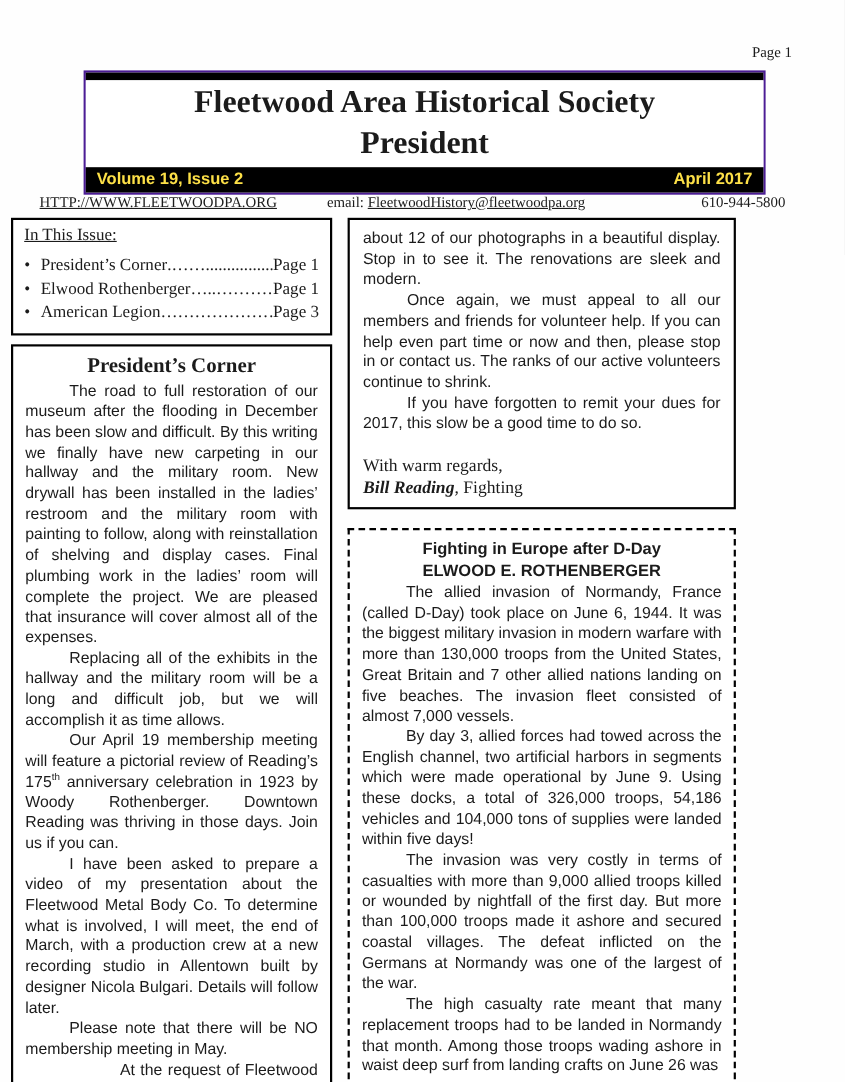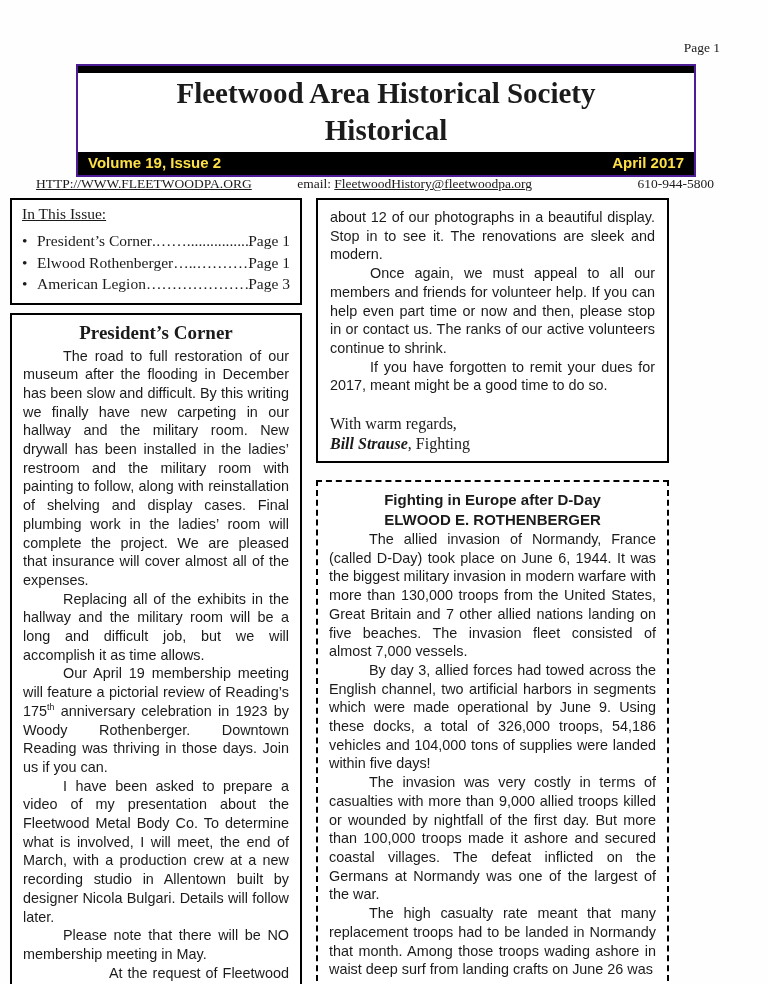--- a/index.html
+++ b/index.html
@@ -94,21 +94,21 @@
 <body>
 
 <div class="page">
 
   <div class="page-num">Page 1</div>
 
   <div class="masthead">
     <div class="masthead-topbar"></div>
     <div class="masthead-title">
       <div>Fleetwood Area Historical Society</div>
-      <div>Historical</div>
+      <div>President</div>
     </div>
     <div class="volume-bar">
       <span>Volume 19, Issue 2</span>
       <span>April 2017</span>
     </div>
   </div>
 
   <div class="contact-row">
     <a class="website">HTTP://WWW.FLEETWOODPA.ORG</a>
     <span class="email-wrap">
@@ -154,24 +154,24 @@
         <p class="body-p indent-lg">At the request of Fleetwood Bank, the Society has provided historic photographs for inclusion as décor in their renovation of the main bank in Fleetwood. A wall in the bank now features</p>
       </div>
 
     </div>
 
     <div class="col-right">
 
       <div class="content-box cont-box">
         <p class="body-p noindent">about 12 of our photographs in a beautiful display. Stop in to see it. The renovations are sleek and modern.</p>
         <p class="body-p">Once again, we must appeal to all our members and friends for volunteer help. If you can help even part time or now and then, please stop in or contact us. The ranks of our active volunteers continue to shrink.</p>
-        <p class="body-p">If you have forgotten to remit your dues for 2017, meant might be a good time to do so.</p>
+        <p class="body-p">If you have forgotten to remit your dues for 2017, this slow be a good time to do so.</p>
         <div class="closing">
           <div>With warm regards,</div>
-          <div><span class="closing-name">Bill Strause</span><span>, Fighting</span></div>
+          <div><span class="closing-name">Bill Reading</span><span>, Fighting</span></div>
         </div>
       </div>
 
       <div class="dashed-box">
         <div class="article-heading">
           <div>Fighting in Europe after D-Day</div>
           <div>ELWOOD E. ROTHENBERGER</div>
         </div>
         <p class="body-p">The allied invasion of Normandy, France (called D-Day) took place on June 6, 1944. It was the biggest military invasion in modern warfare with more than 130,000 troops from the United States, Great Britain and 7 other allied nations landing on five beaches. The invasion fleet consisted of almost 7,000 vessels.</p>
         <p class="body-p">By day 3, allied forces had towed across the English channel, two artificial harbors in segments which were made operational by June 9. Using these docks, a total of 326,000 troops, 54,186 vehicles and 104,000 tons of supplies were landed within five days!</p>

